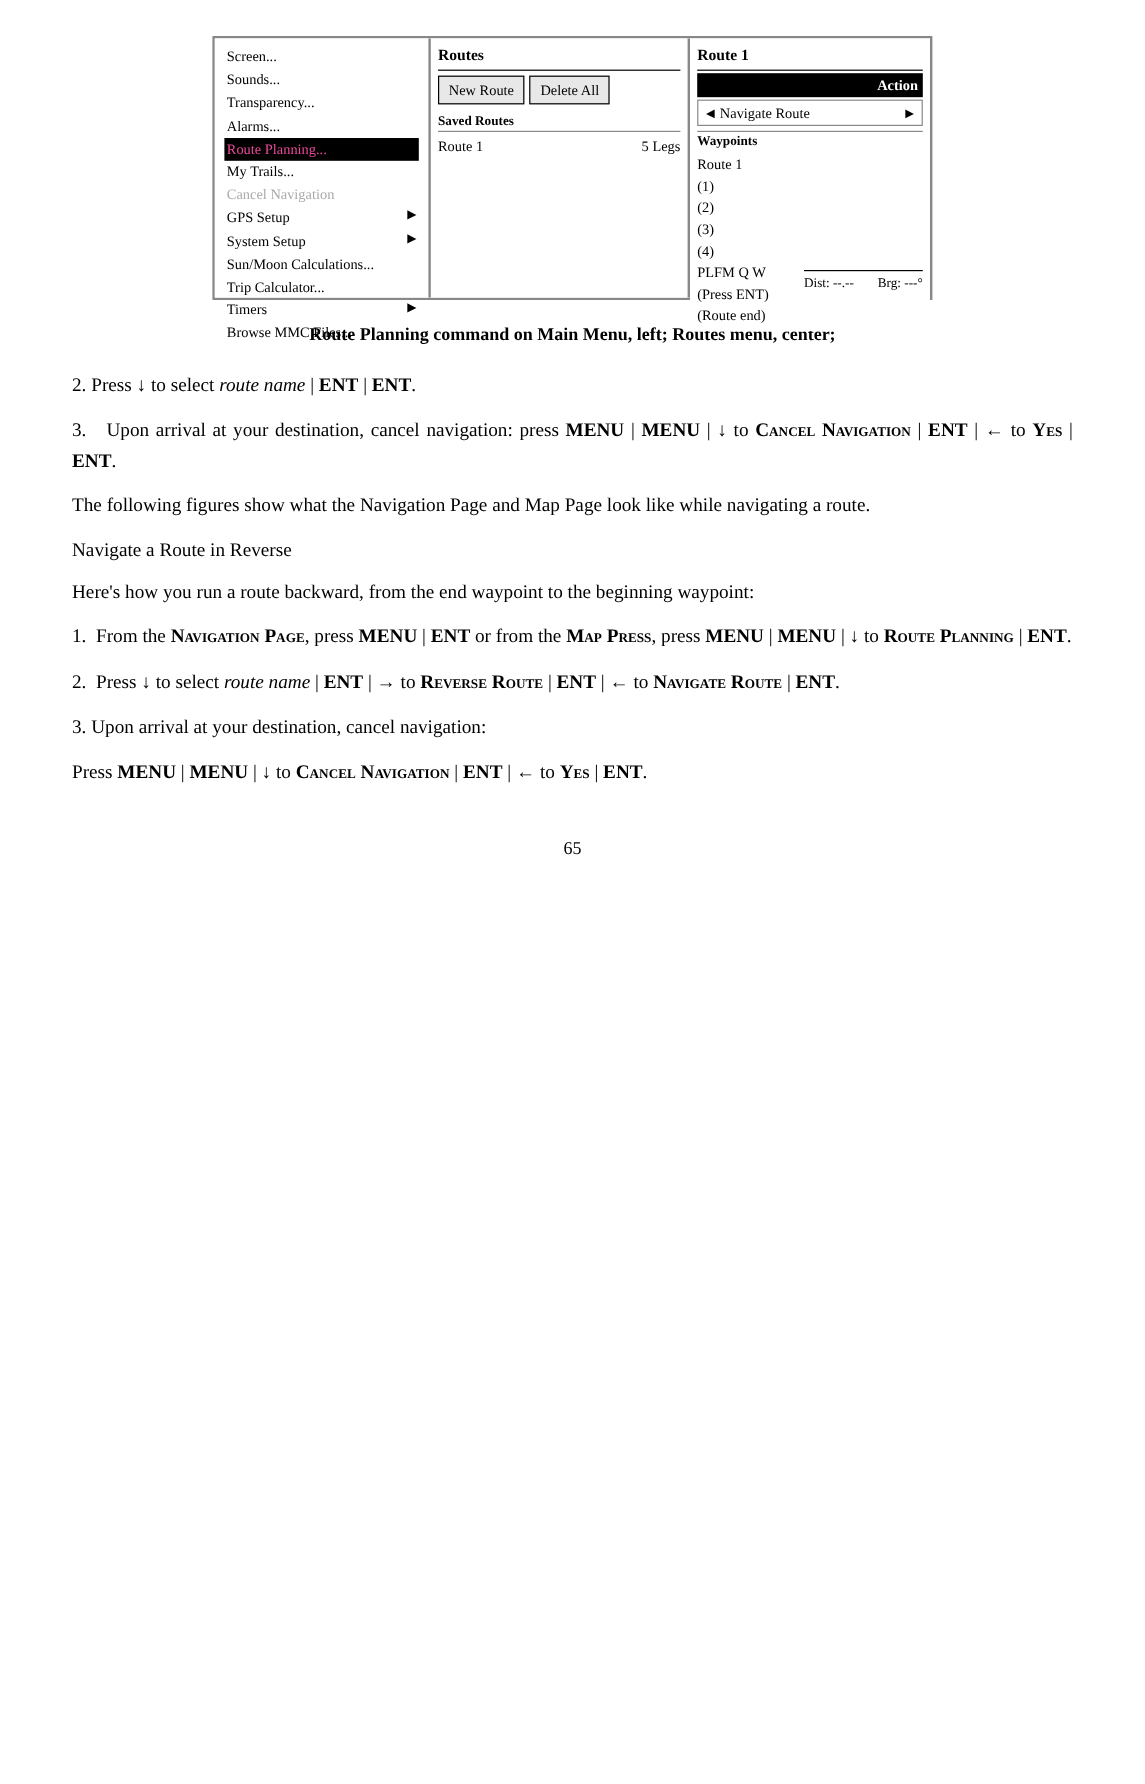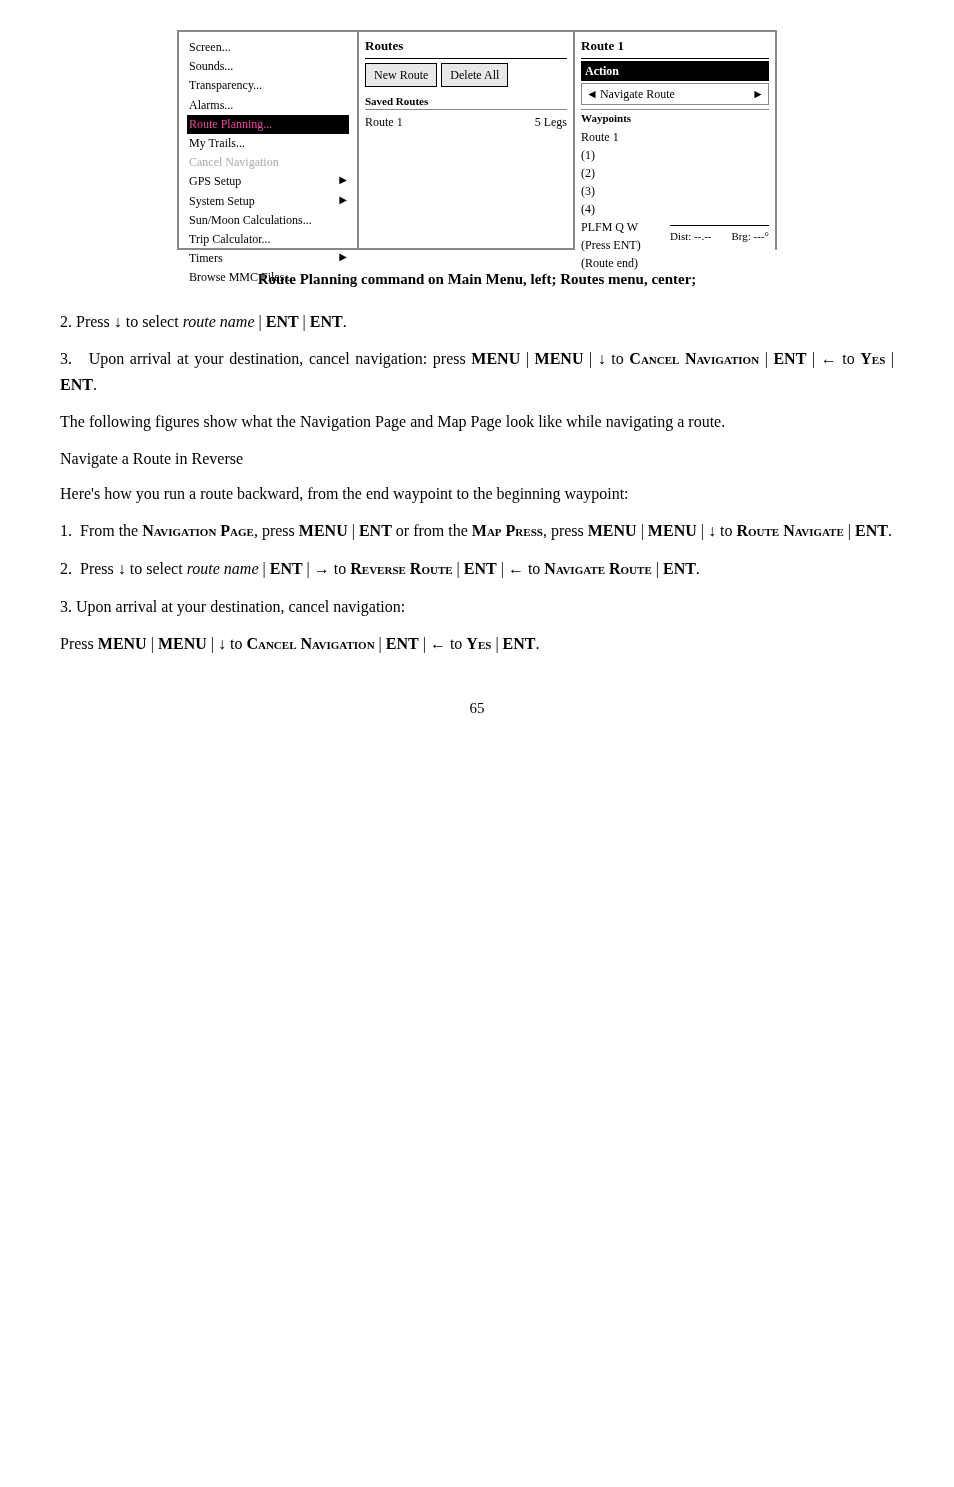--- a/index.html
+++ b/index.html
@@ -155,20 +155,21 @@
       margin-bottom: 2px;
     }
 
     .action-bar {
       background: #000;
       color: #fff;
       padding: 1px 4px;
       font-size: 12px;
       font-weight: bold;
       margin-bottom: 2px;
+      text-align: right;
     }
 
     .navigate-row {
       display: flex;
       align-items: center;
       background: #fff;
       border: 1px solid #888;
       padding: 1px 4px;
       font-size: 12px;
       margin-bottom: 4px;
@@ -334,21 +335,21 @@
   The following figures show what the Navigation Page and Map Page look like while navigating a route.
 </p>
 
 <p class="section-heading">Navigate a Route in Reverse</p>
 
 <p class="body-text">
   Here's how you run a route backward, from the end waypoint to the beginning waypoint:
 </p>
 
 <p class="body-text">
-  1.&nbsp; From the <span class="smallcaps">Navigation Page</span>, press <strong>MENU</strong> | <strong>ENT</strong> or from the <span class="smallcaps">Map Press</span>, press <strong>MENU</strong> | <strong>MENU</strong> | ↓ to <span class="smallcaps">Route Navigate</span> | <strong>ENT</strong>.
+  1.&nbsp; From the <span class="smallcaps">Navigation Page</span>, press <strong>MENU</strong> | <strong>ENT</strong> or from the <span class="smallcaps">Map Press</span>, press <strong>MENU</strong> | <strong>MENU</strong> | ↓ to <span class="smallcaps">Route Planning</span> | <strong>ENT</strong>.
 </p>
 
 <p class="body-text">
   2.&nbsp; Press ↓ to select <em>route name</em> | <strong>ENT</strong> | → to <span class="smallcaps">Reverse Route</span> | <strong>ENT</strong> | ← to <span class="smallcaps">Navigate Route</span> | <strong>ENT</strong>.
 </p>
 
 <p class="body-text">
   3. Upon arrival at your destination, cancel navigation:
 </p>
 

